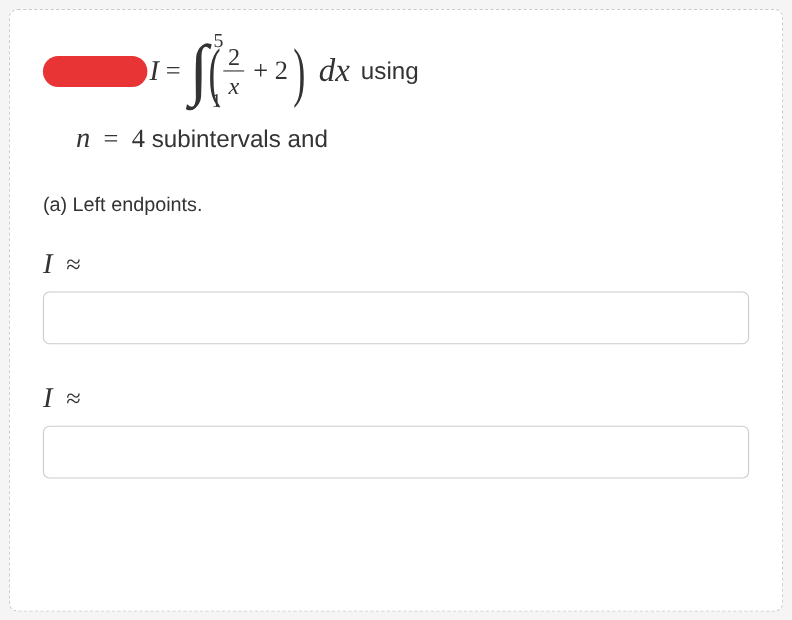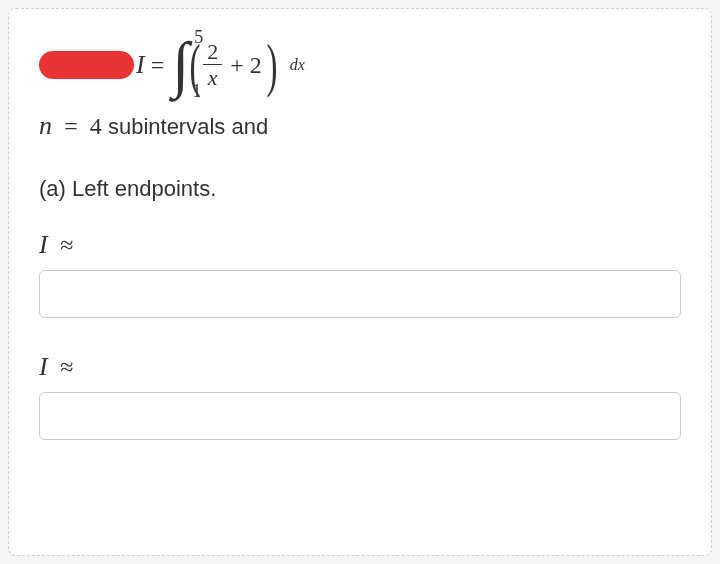--- a/index.html
+++ b/index.html
@@ -75,24 +75,24 @@
       flex-direction: column;
       align-items: center;
       vertical-align: middle;
       font-size: 22px;
       line-height: 1.05;
       margin: 0 4px;
     }
     .frac .num { border-bottom: 1.5px solid #333; padding: 0 4px 1px; }
     .frac .den { padding: 1px 4px 0; font-style: italic; }
     .plus2 { font-size: 24px; padding: 0 6px 0 4px;}
-    .dx { font-style: italic; font-size: 16px; padding: 0 10px 0 14px;}
+    .dx { font-style: italic; font-size: 30px; padding: 0 10px 0 14px;}
     .dx .d { font-style: italic; }
     .section-label {
-      font-size: 22px;
+      font-size: 18px;
       margin-bottom: 28px;
     }
     .approx-line {
       font-family: 'Times New Roman', serif;
       font-size: 26px;
       font-style: italic;
       margin-bottom: 10px;
     }
     .approx-sym {
       font-style: normal;
@@ -103,21 +103,21 @@
       width: 100%;
       height: 48px;
       border: 1px solid #ccc;
       border-radius: 6px;
       font-size: 20px;
       padding: 8px 12px;
       margin-bottom: 34px;
       font-family: inherit;
     }
     .line1 { display:flex; align-items:center; flex-wrap:wrap; gap:0; margin-bottom:12px;}
-    .line2 { margin-bottom: 30px; }
+    .line2 { margin-bottom: 30px; margin-left: 30px; }
   </style>
 </head>
 <body>
 
 <div class="card">
 
   <div class="problem-statement">
     <div class="line1">
       <span class="redact"></span>
       <span class="math-i">I</span>
@@ -129,20 +129,21 @@
         </span>
         <span class="paren">(</span>
         <span class="frac">
           <span class="num">2</span>
           <span class="den">x</span>
         </span>
         <span class="plus2">+ 2</span>
         <span class="paren">)</span>
         <span class="dx"><span class="d">d</span><span>x</span></span>
       </span>
+      <span> using</span>
     </div>
     <div class="line2">
       <span class="math-n">n</span>
       <span class="eq">=</span>
       <span style="font-family:'Times New Roman',serif;font-size:24px;">4</span>
       <span> subintervals and</span>
     </div>
   </div>
 
   <div class="section-label">(a) Left endpoints.</div>

